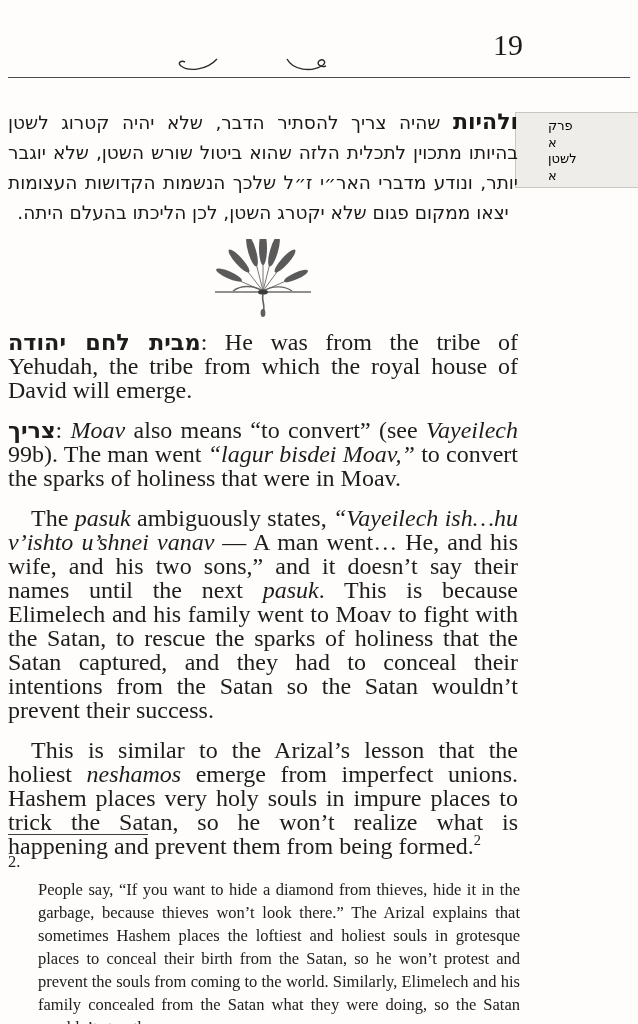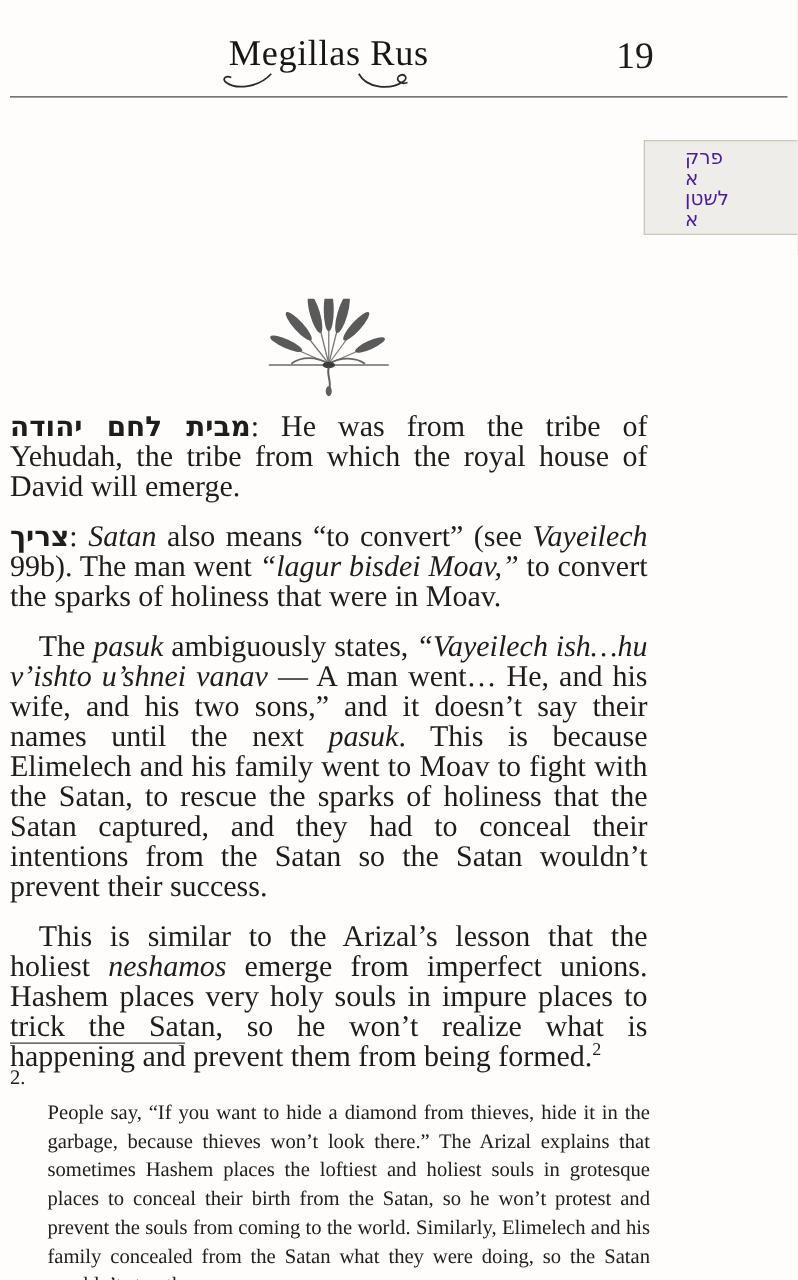--- a/index.html
+++ b/index.html
@@ -30,21 +30,21 @@
     border-top:1.5px solid #4a4a4a;
   }
   
   .verse-tab{
     position:absolute;top:112px;left:515px;right:0;height:76px;
     background:#efedea;
     border:1px solid #c9c6c0;border-right:none;
     box-sizing:border-box;
     padding:5px 0 0 32px;
     font-family:"DejaVu Sans", sans-serif;
-    font-size:16px;line-height:16.5px;color:#4c1d95;
+    font-size:13px;line-height:16.5px;color:#000000;
     direction:rtl;text-align:right;
   }
   .verse-tab div{text-align:left;direction:rtl;}
   
   .hebrew-block{
     position:absolute;top:107px;left:8px;width:510px;
     direction:rtl;
     font-family:"DejaVu Sans", sans-serif;
     font-size:18.5px;line-height:30px;color:#191919;
     text-align:justify;text-align-last:center;
@@ -80,35 +80,35 @@
   }
   .footnote{display:flex;align-items:flex-start;}
   .footnote .fn-num{flex:0 0 30px;text-align:left;}
   .footnote .fn-text{flex:1;margin-top:28px;}
 </style>
 </head>
 <body>
 
 <div class="page">
 
-  <div class="header-title">Megillas Rus</div>
   <svg class="title-flourish" viewBox="0 0 200 16" aria-hidden="true">
     <path d="M48 1 C38 12 20 14 12 8 C8 5 12 2 16 4" fill="none" stroke="#2a2a2a" stroke-width="1.4"></path>
     <path d="M118 1 C124 12 142 15 154 7 C158 4 154 0 150 3 C147 6 152 10 157 8" fill="none" stroke="#2a2a2a" stroke-width="1.4"></path>
   </svg>
   <div class="page-number">19</div>
   <div class="header-rule"></div>
 
   <div class="verse-tab">
     <div>פרק</div>
     <div>א</div>
     <div>לשטן</div>
     <div>א</div>
   </div>
 
+  <div class="hebrew-block"><span class="sg-b">ולהיות</span><span class="sg-r"> שהיה צריך להסתיר הדבר, שלא יהיה קטרוג לשטן בהיותו מתכוין לתכלית הלזה שהוא ביטול שורש השטן, שלא יוגבר יותר, ונודע מדברי האר״י ז״ל שלכך הנשמות הקדושות העצומות יצאו ממקום פגום שלא יקטרג השטן, לכן הליכתו בהעלם היתה.</span></div>
 
   <svg class="ornament" viewBox="0 0 100 80" aria-hidden="true">
     <line x1="2" y1="53" x2="98" y2="53" stroke="#6b6b6b" stroke-width="1.3"></line>
     <g stroke="#777" stroke-width="1">
       <line x1="50" y1="52" x2="18" y2="38"></line>
       <line x1="50" y1="52" x2="28" y2="24"></line>
       <line x1="50" y1="52" x2="40" y2="12"></line>
       <line x1="50" y1="52" x2="50" y2="8"></line>
       <line x1="50" y1="52" x2="60" y2="12"></line>
       <line x1="50" y1="52" x2="72" y2="22"></line>
@@ -125,21 +125,21 @@
     </g>
     <path d="M50 52 C40 46 28 46 20 52" fill="none" stroke="#666" stroke-width="1.4"></path>
     <path d="M50 52 C60 46 72 47 79 52" fill="none" stroke="#666" stroke-width="1.4"></path>
     <ellipse cx="50" cy="53" rx="5" ry="2.6" fill="#3c3c3c"></ellipse>
     <path d="M50 55 C48 62 53 66 50 74" fill="none" stroke="#5f5f5f" stroke-width="1.6"></path>
     <ellipse cx="50" cy="74" rx="2.4" ry="4" fill="#5f5f5f"></ellipse>
   </svg>
 
   <div class="body-text">
     <p class="para"><span class="sg-hb">מבית לחם יהודה</span><span class="sg-r">: He was from the tribe of Yehudah, the tribe from which the royal house of David will emerge.</span></p>
-    <p class="para"><span class="sg-hb">צריך</span><span class="sg-r">: </span><span class="sg-i">Satan</span><span class="sg-r"> also means “to convert” (see </span><span class="sg-i">Vayeilech</span><span class="sg-r"> 99b). The man went </span><span class="sg-i">“lagur bisdei Moav,”</span><span class="sg-r"> to convert the sparks of holiness that were in Moav.</span></p>
+    <p class="para"><span class="sg-hb">צריך</span><span class="sg-r">: </span><span class="sg-i">Moav</span><span class="sg-r"> also means “to convert” (see </span><span class="sg-i">Vayeilech</span><span class="sg-r"> 99b). The man went </span><span class="sg-i">“lagur bisdei Moav,”</span><span class="sg-r"> to convert the sparks of holiness that were in Moav.</span></p>
     <p class="para indent"><span class="sg-r">The </span><span class="sg-i">pasuk</span><span class="sg-r"> ambiguously states, </span><span class="sg-i">“Vayeilech ish…hu v’ishto u’shnei vanav</span><span class="sg-r"> — A man went… He, and his wife, and his two sons,” and it doesn’t say their names until the next </span><span class="sg-i">pasuk</span><span class="sg-r">. This is because Elimelech and his family went to Moav to fight with the Satan, to rescue the sparks of holiness that the Satan captured, and they had to conceal their intentions from the Satan so the Satan wouldn’t prevent their success.</span></p>
     <p class="para indent"><span class="sg-r">This is similar to the Arizal’s lesson that the holiest </span><span class="sg-i">neshamos</span><span class="sg-r"> emerge from imperfect unions. Hashem places very holy souls in impure places to trick the Satan, so he won’t realize what is happening and prevent them from being formed.</span><span class="sg-sup">2</span></p>
   </div>
 
   <div class="footnote-sep"></div>
   <div class="footnotes">
     <div class="footnote">
       <span class="fn-num">2.</span>
       <span class="fn-text"><span class="sg-r">People say, “If you want to hide a diamond from thieves, hide it in the garbage, because thieves won’t look there.” The Arizal explains that sometimes Hashem places the loftiest and holiest souls in grotesque places to conceal their birth from the Satan, so he won’t protest and prevent the souls from coming to the world. Similarly, Elimelech and his family concealed from the Satan what they were doing, so the Satan wouldn’t stop them.</span></span>
     </div>

